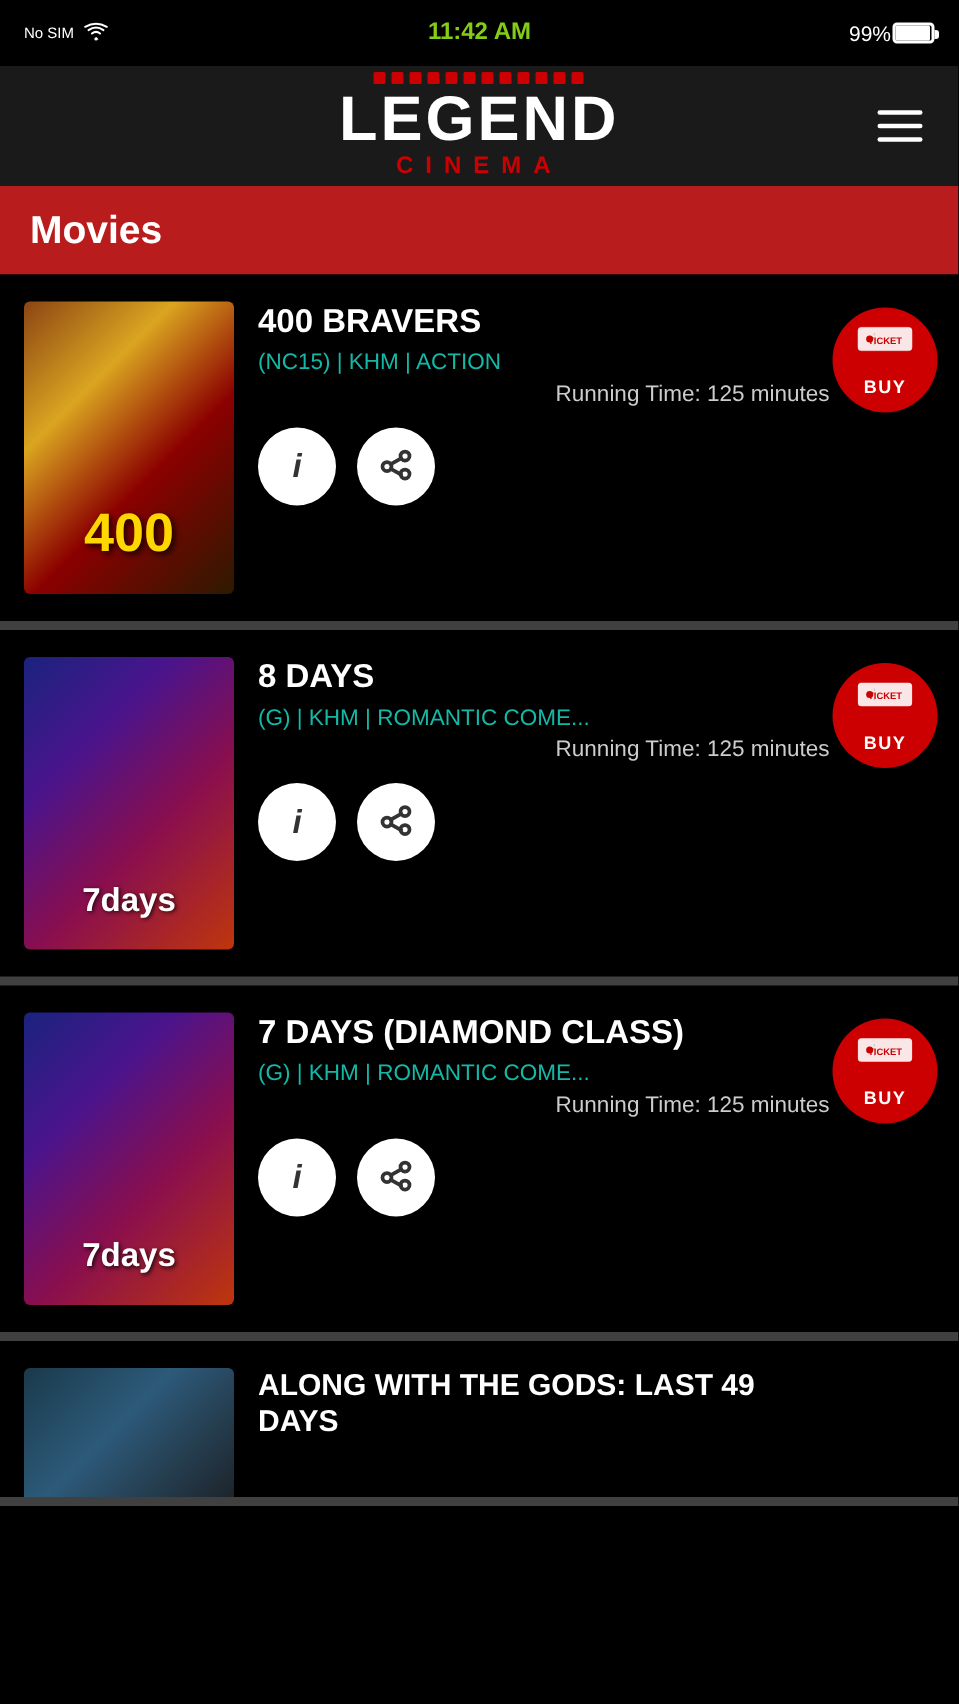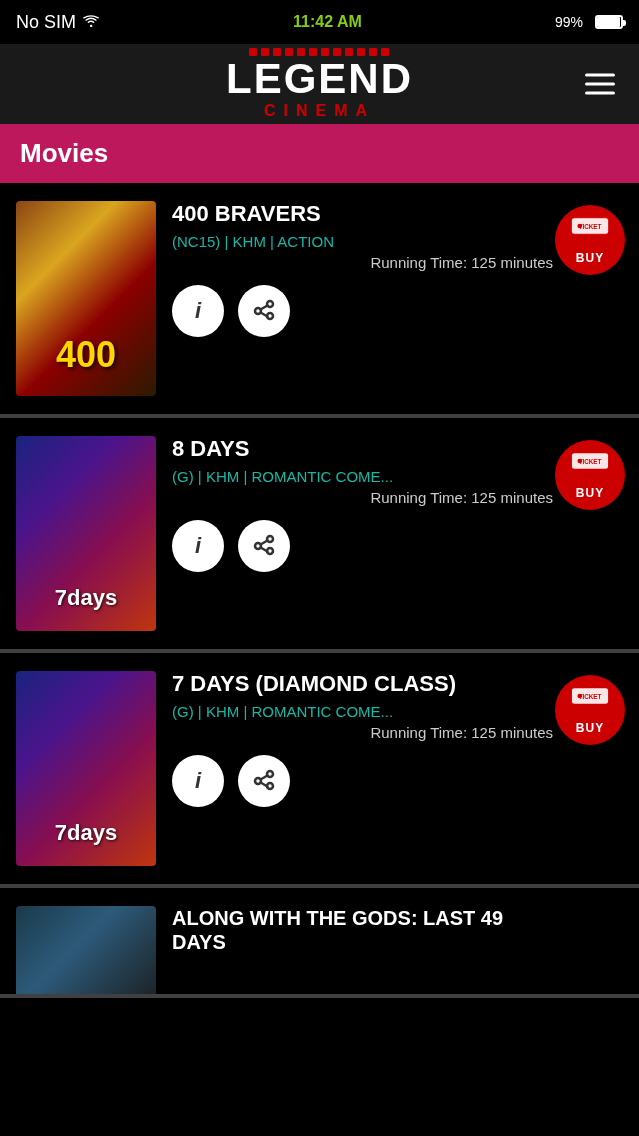--- a/index.html
+++ b/index.html
@@ -20,34 +20,34 @@
       background: #000;
       display: flex;
       align-items: center;
       justify-content: space-between;
       padding: 0 16px;
     }
     .status-left {
       display: flex;
       align-items: center;
       gap: 6px;
-      font-size: 18px;
+      font-size: 10px;
       font-weight: 500;
       color: #fff;
     }
     .wifi-icon svg { width: 18px; height: 14px; }
     .status-center {
       font-size: 16px;
       font-weight: 600;
       color: #84cc16;
     }
     .status-right {
       display: flex;
       align-items: center;
-      gap: 12px;
+      gap: 1px;
       font-size: 14px;
       font-weight: 500;
       color: #fff;
     }
     .battery-icon {
       width: 28px;
       height: 14px;
       border: 2px solid #fff;
       border-radius: 3px;
       position: relative;
@@ -128,38 +128,38 @@
     .hamburger-line {
       width: 30px;
       height: 3px;
       background: #fff;
       border-radius: 2px;
     }
 
     
     .section-header {
       width: 100%;
-      background: #be185d;
+      background: #b91c1c;
       padding: 14px 20px;
     }
     .section-title {
       font-size: 26px;
       font-weight: 700;
       color: #fff;
     }
 
     
     .movie-list {
       width: 100%;
       background: #000;
     }
     .movie-item {
       display: flex;
       padding: 18px 16px;
-      border-bottom: 4px solid #404040;
+      border-bottom: 6px solid #404040;
       position: relative;
       align-items: flex-start;
     }
     .movie-poster {
       width: 140px;
       height: 195px;
       flex-shrink: 0;
       border-radius: 4px;
       overflow: hidden;
       background: #333;

